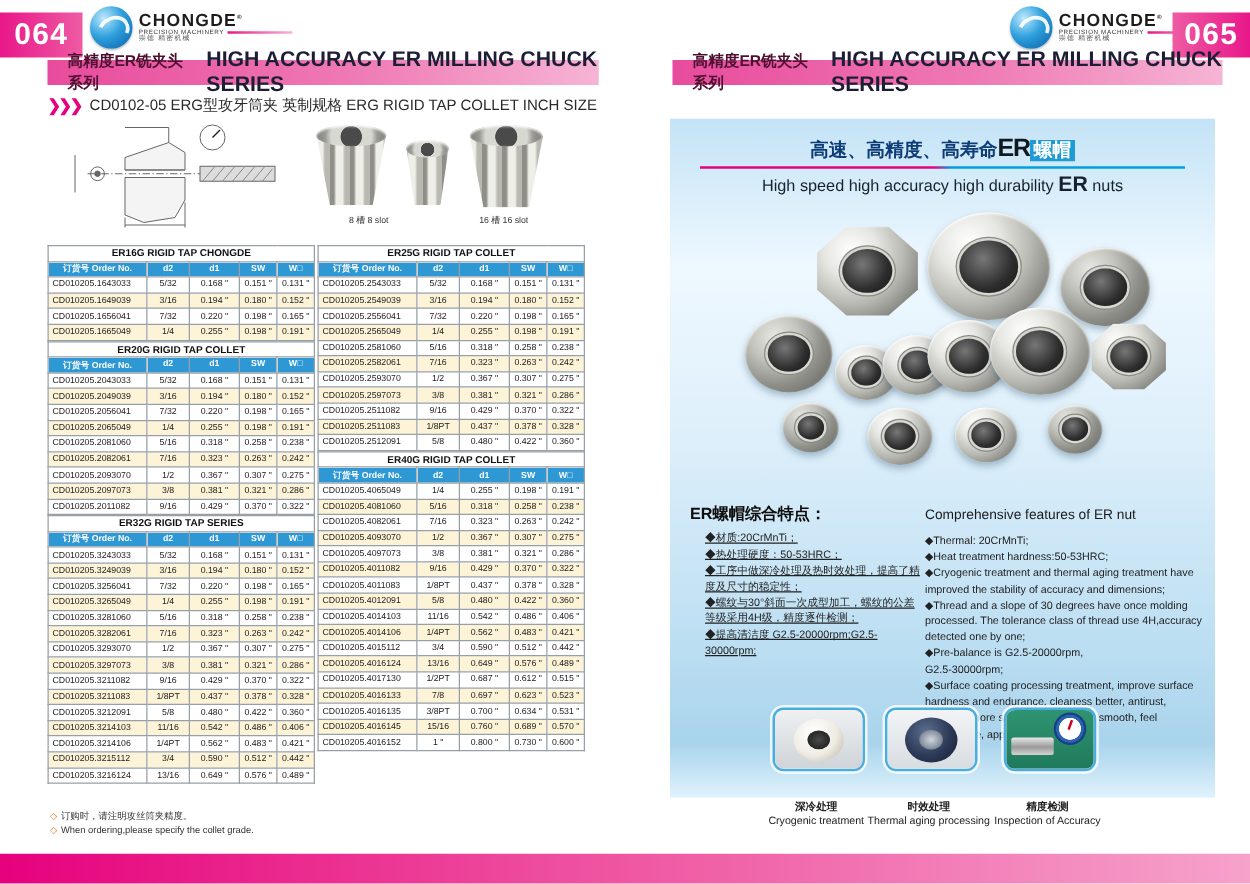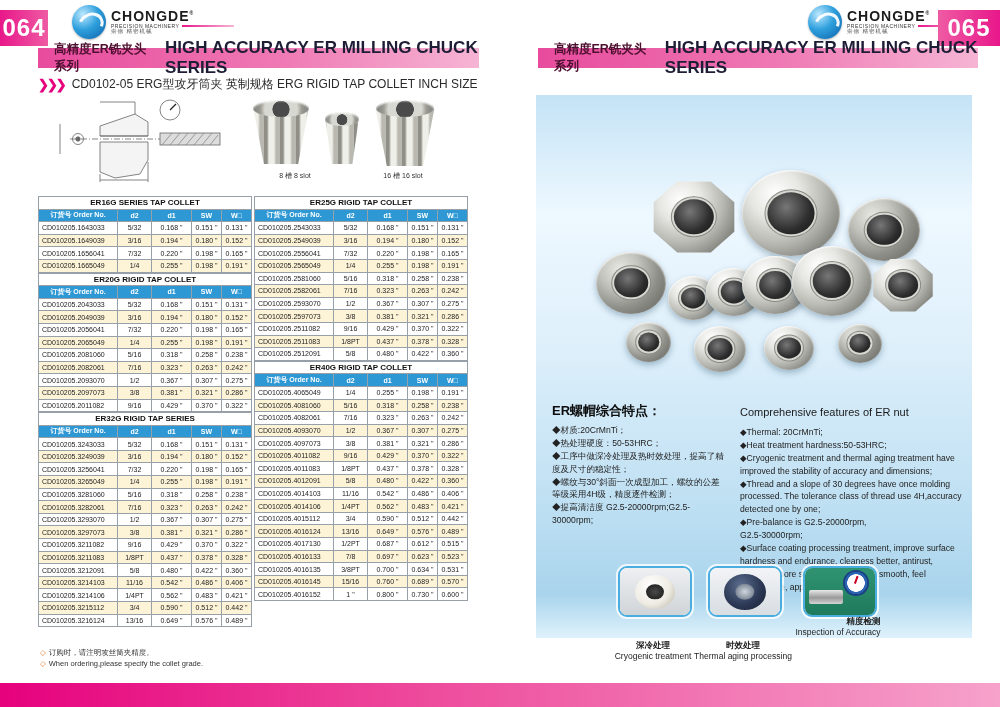--- a/index.html
+++ b/index.html
@@ -2,21 +2,21 @@
 <html><head>
 <meta charset="utf-8">
 <style>
   html,body{margin:0;padding:0;background:#fff;}
   #canvas{position:relative;width:1000px;height:707px;background:#fff;overflow:hidden;
           font-family:"Liberation Sans", sans-serif;color:#222;}
 
   
   .pagenum{position:absolute;top:10px;height:36px;display:flex;align-items:center;justify-content:center;
            color:#fff;font-size:24px;font-weight:bold;letter-spacing:1px;}
-  .pagenum.left{left:0;width:48px;background:linear-gradient(90deg,#e8178a,#ef5ba3);}
+  .pagenum.left{left:0;width:66px;background:linear-gradient(90deg,#e8178a,#ef5ba3);}
   .pagenum.right{right:0;width:62px;background:linear-gradient(90deg,#ef5ba3,#e8178a);}
 
   
   .logo{position:absolute;top:5px;display:flex;gap:5px;align-items:center;}
   .logo .globe{width:34px;height:34px;border-radius:50%;
      background:radial-gradient(circle at 32% 28%,#bfe9ff 0%,#2fa0dd 45%,#0a5fa8 100%);
      position:relative;box-shadow:0 1px 2px rgba(0,0,0,.3);}
   .logo .globe:after{content:"";position:absolute;left:6px;top:8px;width:20px;height:16px;border-radius:50%;
      border:3px solid rgba(255,255,255,.92);border-left-color:transparent;border-bottom-color:transparent;transform:rotate(-25deg);}
   .logo .ltxt{display:flex;flex-direction:column;line-height:1.05;}
@@ -186,21 +186,21 @@
       <table class="ctable">
         <colgroup>
           <col style="width: 79px;">
           <col style="width: 34px;">
           <col style="width: 40px;">
           <col style="width: 30px;">
           <col style="width: 30px;">
         </colgroup>
         <tbody>
           <tr class="sec">
-            <td colspan="5">ER16G SERIES TAP COLLET</td>
+            <td colspan="5">ER16G RIGID TAP CHONGDE</td>
           </tr>
           <tr class="head">
             <td>订货号 Order No.</td>
             <td>d2</td>
             <td>d1</td>
             <td>SW</td>
             <td>W□</td>
           </tr>
           <tr>
             <td class="order">CD010205.1643033</td>
@@ -703,20 +703,29 @@
 
   <div class="pagenum right">065</div>
 
   <div class="banner" style="left:538px;top:48px;width:424px;">
     <span class="bcn">高精度ER铣夹头系列</span>
     <span class="ben">HIGH ACCURACY ER MILLING CHUCK SERIES</span>
   </div>
 
   <div class="bluepanel"></div>
 
+  <div class="hero">
+    <div class="l1">
+      <span>高速、高精度、高寿命</span><span class="er">ER</span><span class="nm">螺帽</span>
+    </div>
+    <div class="rule"></div>
+    <div class="l2">
+      <span>High speed high accuracy high durability</span> <span class="er">ER</span> <span>nuts</span>
+    </div>
+  </div>
 
   <div id="nut-collage">
       <div class="nut hex" style="left: 652px; top: 180px; width: 84px; height: 73.92px;">
         <div class="hole"></div>
       </div>
       <div class="nut" style="left: 742px; top: 170px; width: 98px; height: 86.24px;">
         <div class="hole"></div>
       </div>
       <div class="nut dark" style="left: 848px; top: 198px; width: 72px; height: 63.36px;">
         <div class="hole"></div>
@@ -747,21 +756,21 @@
       </div>
       <div class="nut" style="left: 764px; top: 326px; width: 50px; height: 44px;">
         <div class="hole"></div>
       </div>
       <div class="nut dark" style="left: 838px; top: 324px; width: 44px; height: 38.72px;">
         <div class="hole"></div>
       </div>
     </div>
 
   <div class="feat-title-cn" style="left:552px;top:402px;">ER螺帽综合特点：</div>
-  <ul class="featlist" style="left:552px;top:424px;width:172px;" id="feat-cn">
+  <ul class="featlist" style="left:564px;top:424px;width:172px;text-decoration:underline;" id="feat-cn">
       <li>◆材质:20CrMnTi；</li>
       <li>◆热处理硬度：50-53HRC；</li>
       <li>◆工序中做深冷处理及热时效处理，提高了精度及尺寸的稳定性；</li>
       <li>◆螺纹与30°斜面一次成型加工，螺纹的公差等级采用4H级，精度逐件检测；</li>
       <li>◆提高清洁度 G2.5-20000rpm;G2.5-30000rpm;</li>
     </ul>
 
   <div class="feat-title-en" style="left:740px;top:406px;">Comprehensive features of ER nut</div>
   <ul class="featlist" style="left:740px;top:426px;width:226px;" id="feat-en">
       <li>◆Thermal: 20CrMnTi;</li>
@@ -795,20 +804,20 @@
   </div>
   <div id="card-captions">
       <div class="ccaption" style="left: 653px; top: 640px;">
         <div class="c1">深冷处理</div>
         <div class="c2">Cryogenic treatment</div>
       </div>
       <div class="ccaption" style="left: 743px; top: 640px;">
         <div class="c1">时效处理</div>
         <div class="c2">Thermal aging processing</div>
       </div>
-      <div class="ccaption" style="left: 838px; top: 616px; text-align: right;">
+      <div class="ccaption" style="left: 838px; top: 640px;">
         <div class="c1">精度检测</div>
         <div class="c2">Inspection of Accuracy</div>
       </div>
     </div>
 
   <div class="footbar"></div>
 </div>
 
 </body></html>

